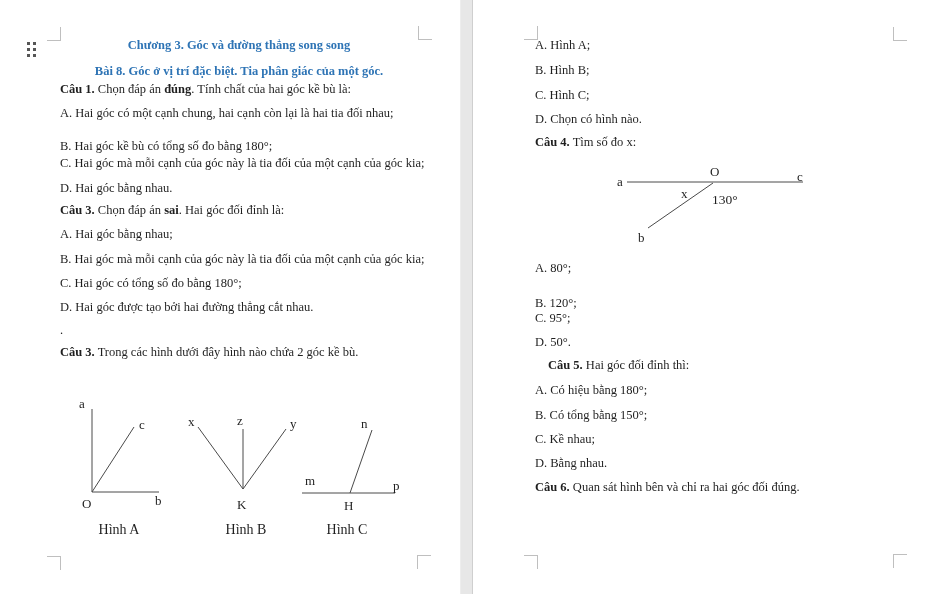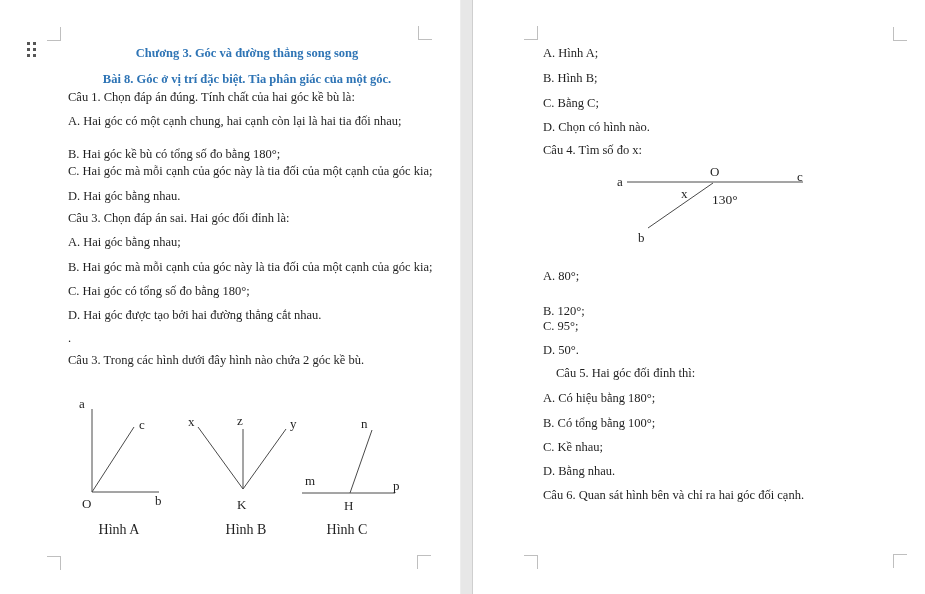--- a/index.html
+++ b/index.html
@@ -10,24 +10,24 @@
     color:#1f1f1f;
   }
   .page{position:absolute;top:0;height:594px;background:#ffffff;}
   .page-left{left:0;width:460px;}
   .page-right{left:473px;width:452px;}
   .divider{
     position:absolute;left:460px;top:0;width:11px;height:594px;
     background:#e7e7e7;border-left:1px solid #ededed;border-right:1px solid #cfcfcf;
   }
   .ln{
-    position:absolute;margin:8px;font-size:12.5px;line-height:16px;
+    position:absolute;margin:0;font-size:12.5px;line-height:16px;
     white-space:nowrap;
   }
-  .b{font-weight:normal;}
+  .b{font-weight:bold;}
   .hd{font-weight:bold;color:#2E74B5;text-align:center;width:358px;}
   .crop{position:absolute;width:13px;height:13px;border:0 solid #bfbfbf;}
   .crop.tl{border-right-width:1px;border-bottom-width:1px;}
   .crop.tr{border-left-width:1px;border-bottom-width:1px;}
   .crop.bl{border-right-width:1px;border-top-width:1px;}
   .crop.br{border-left-width:1px;border-top-width:1px;}
   .handle{
     position:absolute;left:27px;top:42px;
     display:grid;grid-template-columns:repeat(2,3px);grid-auto-rows:3px;
     column-gap:3px;row-gap:3px;cursor:move;
@@ -106,21 +106,21 @@
   <line x1="290" y1="100" x2="312" y2="37"></line>
   <text x="245" y="92">m</text>
   <text x="301" y="35">n</text>
   <text x="333" y="97">p</text>
   <text x="284" y="117">H</text>
   <text class="cap" x="287" y="141" text-anchor="middle">Hình C</text>
 </svg>
 
 <p class="ln" style="left:535px;top:37px">A. Hình A;</p>
 <p class="ln" style="left:535px;top:62px">B. Hình B;</p>
-<p class="ln" style="left:535px;top:87px">C. Bằng C;</p>
+<p class="ln" style="left:535px;top:87px">C. Hình C;</p>
 <p class="ln" style="left:535px;top:111px">D. Chọn có hình nào.</p>
 
 <p class="ln" style="left:535px;top:134px"><span class="b">Câu 4.</span><span> Tìm số đo x:</span></p>
 
 <svg class="fig" style="left:610px;top:160px" width="225" height="95" viewBox="0 0 225 95">
   <line x1="17" y1="22" x2="193" y2="22"></line>
   <line x1="103" y1="23" x2="38" y2="68"></line>
   <text x="7" y="26">a</text>
   <text x="100" y="16">O</text>
   <text x="187" y="21">c</text>
@@ -129,17 +129,17 @@
   <text x="102" y="44" style="font-size:13.5px">130°</text>
 </svg>
 
 <p class="ln" style="left:535px;top:260px">A. 80°;</p>
 <p class="ln" style="left:535px;top:295px">B. 120°;</p>
 <p class="ln" style="left:535px;top:310px">C. 95°;</p>
 <p class="ln" style="left:535px;top:334px">D. 50°.</p>
 
 <p class="ln" style="left:548px;top:357px"><span class="b">Câu 5.</span><span> Hai góc đối đỉnh thì:</span></p>
 <p class="ln" style="left:535px;top:382px">A. Có hiệu bằng 180°;</p>
-<p class="ln" style="left:535px;top:407px">B. Có tổng bằng 100°;</p>
+<p class="ln" style="left:535px;top:407px">B. Có tổng bằng 150°;</p>
 <p class="ln" style="left:535px;top:431px">C. Kề nhau;</p>
 <p class="ln" style="left:535px;top:455px">D. Bằng nhau.</p>
 
-<p class="ln" style="left:535px;top:479px"><span class="b">Câu 6.</span><span> Quan sát hình bên và chỉ ra hai góc đối cạnh.</span></p>
+<p class="ln" style="left:535px;top:479px"><span class="b">Câu 6.</span><span> Quan sát hình bên và chỉ ra hai góc đối đúng.</span></p>
 
 </body></html>

